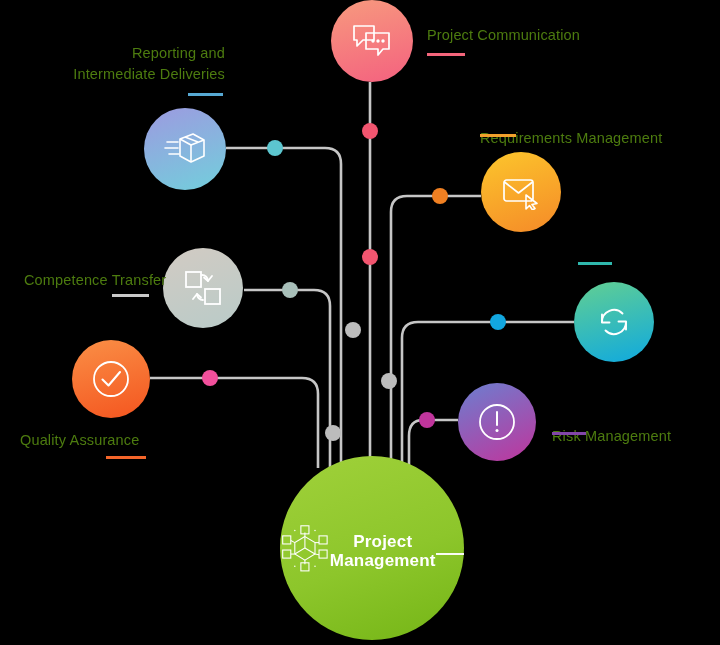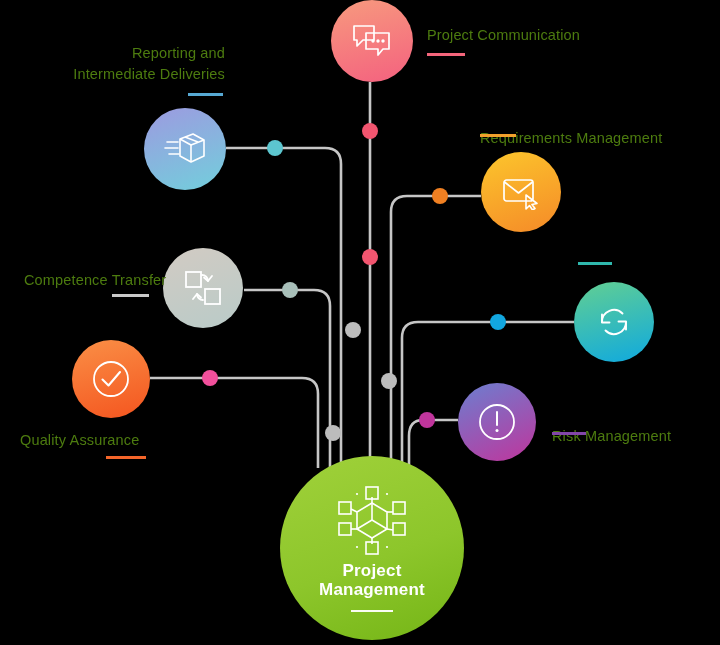--- a/index.html
+++ b/index.html
@@ -29,21 +29,21 @@
     display: flex;
     align-items: center;
     justify-content: center;
     box-sizing: border-box;
   }
   .node svg { display: block; }
   .center-node {
     position: absolute;
     border-radius: 50%;
     display: flex;
-    flex-direction: column;
+    flex-direction: row;
     align-items: center;
     justify-content: center;
     background: linear-gradient(160deg, #a0d13a 0%, #8dc62b 55%, #74b516 100%);
   }
   .center-title {
     color: #ffffff;
     font-size: 17px;
     font-weight: bold;
     line-height: 19px;
     text-align: center;

